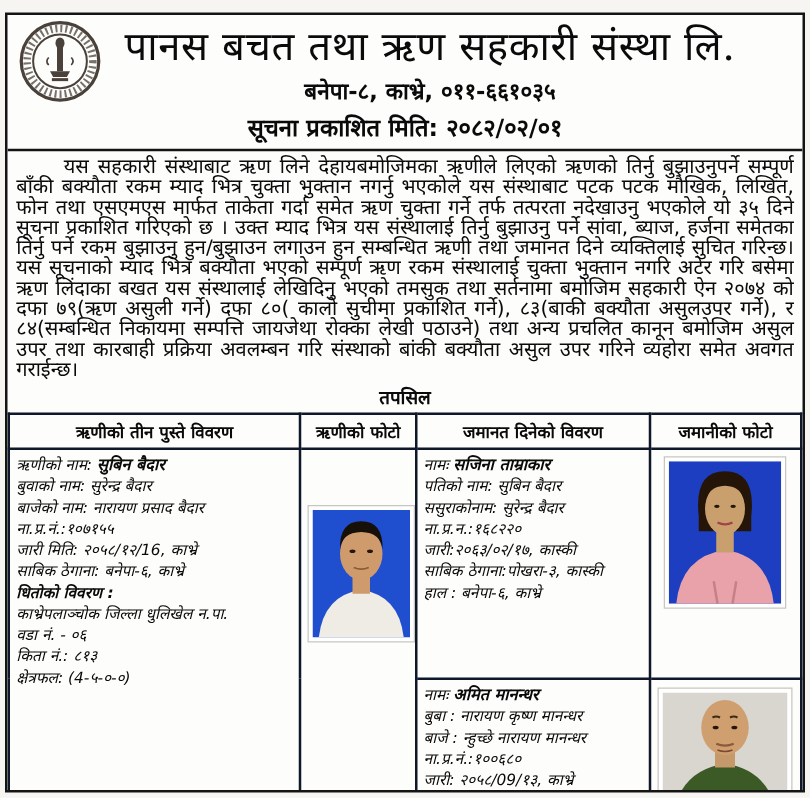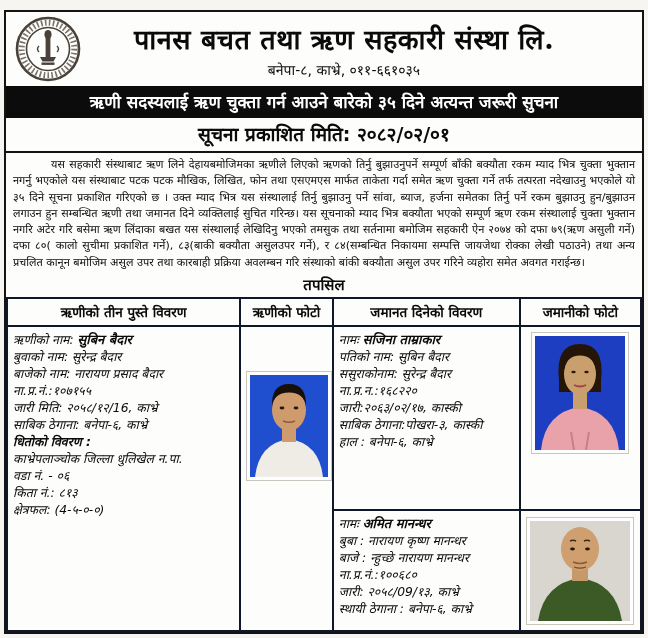--- a/index.html
+++ b/index.html
@@ -4,31 +4,31 @@
 <style>
   * { margin:0; padding:0; box-sizing:border-box; }
   html,body { width:648px; height:638px; background:#f6f5f2; overflow:hidden;
               font-family:"DejaVu Sans","Liberation Sans",sans-serif; color:#0a0a0a; }
   .doc { position:absolute; left:4px; top:10px; width:640px; height:624px;
          border:2px solid #141414; background:#fdfdfb; overflow:hidden; }
 
   .doc-header { display:flex; align-items:center; height:74px; padding:3px 8px; }
   .seal { width:68px; height:68px; flex:0 0 auto; }
   .head-center { flex:1; text-align:center; padding-right:28px; }
-  .org-name { font-size:27px; font-weight:bold; letter-spacing:0.5px;
+  .org-name { font-size:32px; font-weight:normal; letter-spacing:0.5px;
               font-family:"DejaVu Serif","Liberation Serif",serif; }
-  .org-address { font-size:14px; font-weight:normal; margin-top:3px; }
+  .org-address { font-size:18px; font-weight:bold; margin-top:3px; }
 
   .title-bar { background:#0c0c0c; color:#ffffff; text-align:center;
                font-weight:bold; font-size:17px; padding:4px 2px 5px; }
 
   .date-row { text-align:center; font-weight:bold; font-size:19px;
               padding:3px 0 4px; border-bottom:2px solid #141414; }
 
-  .body-text { padding:4px 7px 1px; font-size:11px; line-height:16.3px;
+  .body-text { padding:4px 7px 1px; font-size:16px; line-height:16.3px;
                text-align:justify; text-indent:38px; }
 
   .tapasil { text-align:center; font-weight:bold; font-size:15px; padding:2px 0 3px; }
 
   table { width:100%; border-collapse:collapse; table-layout:fixed; }
   col.c1 { width:36.8%; } col.c2 { width:14.6%; } col.c3 { width:29.5%; } col.c4 { width:19.1%; }
   th, td { border:2px solid #0f172a; }
   th { font-size:13.5px; font-weight:bold; padding:4px 2px; text-align:center; height:26px; }
   td { vertical-align:top; padding:4px 5px; font-size:12.3px; line-height:17px; }
   tr.r1 { height:184px; } tr.r2 { height:118px; }
@@ -58,21 +58,20 @@
       <rect x="27.5" y="47.5" width="13" height="2.4" fill="#4a413a"></rect>
       <path d="M25 31 q-3 3 0 6" fill="none" stroke-width="1.4" stroke="#4a413a"></path>
       <path d="M43 31 q3 3 0 6" fill="none" stroke-width="1.4" stroke="#4a413a"></path>
     </svg>
     <div class="head-center">
       <div class="org-name">पानस बचत तथा ऋण सहकारी संस्था लि.</div>
       <div class="org-address">बनेपा-८, काभ्रे, ०११-६६१०३५</div>
     </div>
   </div>
 
-  <div class="title-bar">ऋणी सदस्यलाई ऋण चुक्ता गर्न आउने बारेको ३५ दिने अत्यन्त जरूरी सुचना</div>
 
   <div class="date-row">सूचना प्रकाशित मिति: २०८२/०२/०१</div>
 
   <div class="body-text">यस सहकारी संस्थाबाट ऋण लिने देहायबमोजिमका ऋणीले लिएको ऋणको तिर्नु बुझाउनुपर्ने सम्पूर्ण बाँकी बक्यौता रकम म्याद भित्र चुक्ता भुक्तान नगर्नु भएकोले यस संस्थाबाट पटक पटक मौखिक, लिखित, फोन तथा एसएमएस मार्फत ताकेता गर्दा समेत ऋण चुक्ता गर्ने तर्फ तत्परता नदेखाउनु भएकोले यो ३५ दिने सूचना प्रकाशित गरिएको छ । उक्त म्याद भित्र यस संस्थालाई तिर्नु बुझाउनु पर्ने सांवा, ब्याज, हर्जना समेतका तिर्नु पर्ने रकम बुझाउनु हुन/बुझाउन लगाउन हुन सम्बन्धित ऋणी तथा जमानत दिने व्यक्तिलाई सुचित गरिन्छ। यस सूचनाको म्याद भित्र बक्यौता भएको सम्पूर्ण ऋण रकम संस्थालाई चुक्ता भुक्तान नगरि अटेर गरि बसेमा ऋण लिंदाका बखत यस संस्थालाई लेखिदिनु भएको तमसुक तथा सर्तनामा बमोजिम सहकारी ऐन २०७४ को दफा ७९(ऋण असुली गर्ने) दफा ८०( कालो सुचीमा प्रकाशित गर्ने), ८३(बाकी बक्यौता असुलउपर गर्ने), र ८४(सम्बन्धित निकायमा सम्पत्ति जायजेथा रोक्का लेखी पठाउने) तथा अन्य प्रचलित कानून बमोजिम असुल उपर तथा कारबाही प्रक्रिया अवलम्बन गरि संस्थाको बांकी बक्यौता असुल उपर गरिने व्यहोरा समेत अवगत गराईन्छ।</div>
 
   <div class="tapasil">तपसिल</div>
 
   <table>
     <colgroup>
         <col class="c1">

